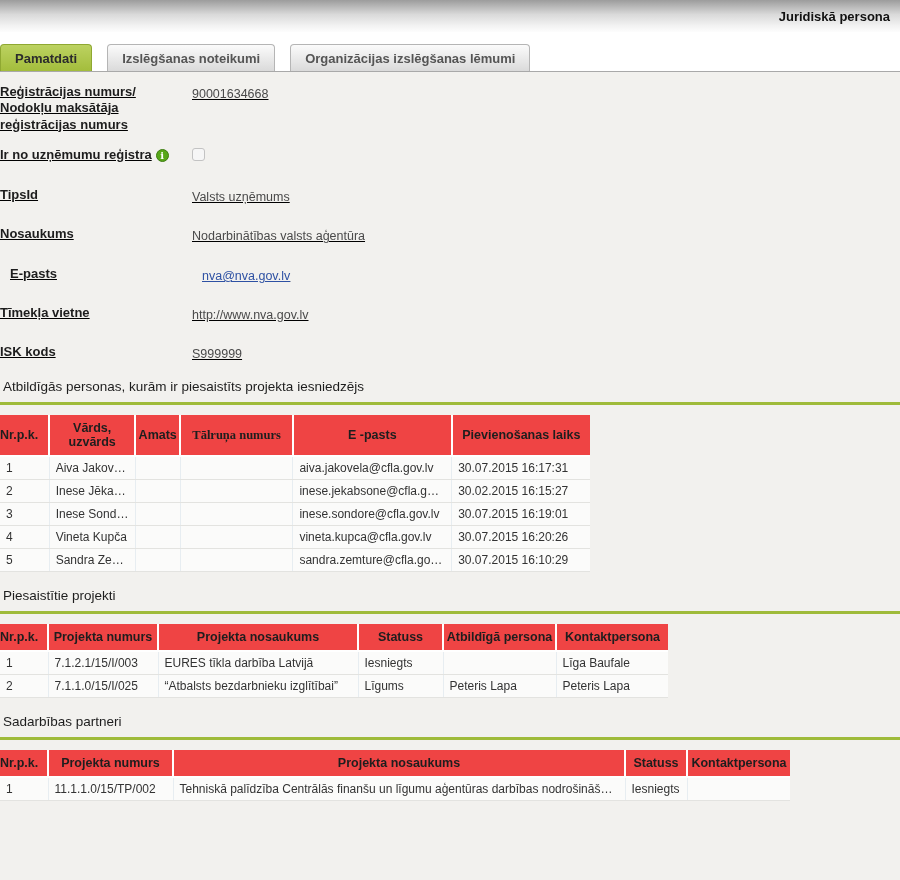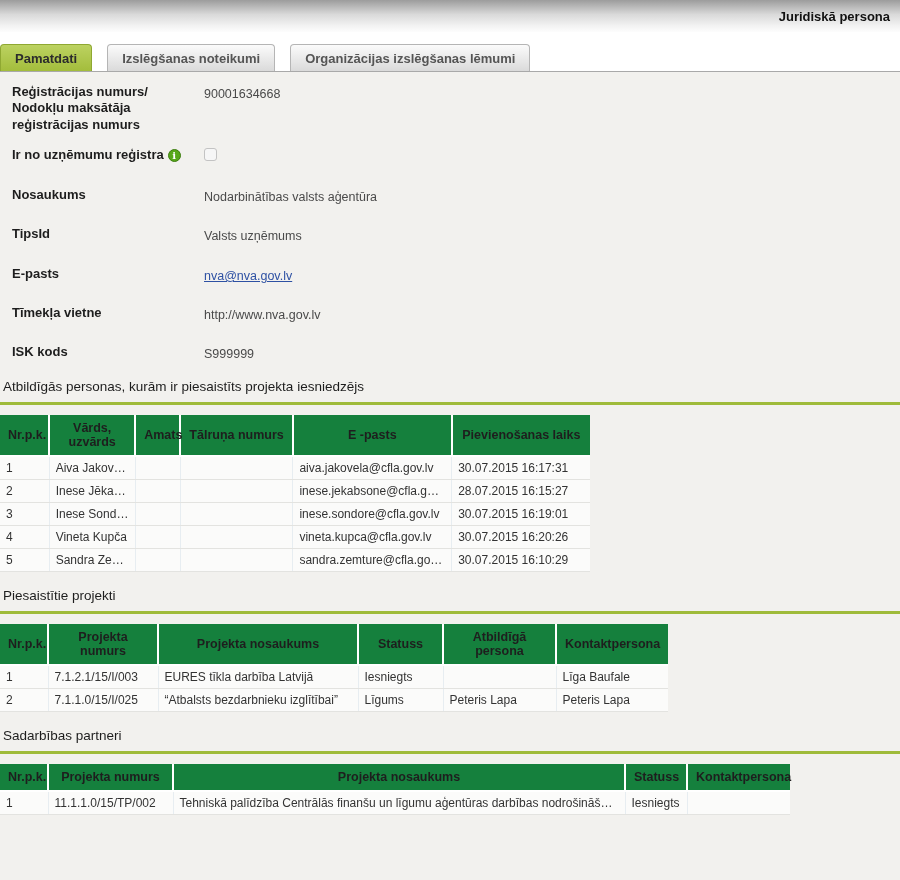--- a/index.html
+++ b/index.html
@@ -11,46 +11,46 @@
 
   
   .tabstrip { background:#fff; padding:12px 0 0 0; border-bottom:1px solid #a9a9a9; display:flex; gap:15px; }
   .tab { font-size:13px; font-weight:bold; color:#555; padding:6px 14px 5px 14px; border:1px solid #b5b5b5; border-bottom:none; border-radius:4px 4px 0 0; background:linear-gradient(#fbfbfb, #dadada); cursor:pointer; }
   .tab.active { background:linear-gradient(#bcd261, #a3bd3c); color:#2c2c2c; border-color:#8fa832; }
 
   
   .content { background:#f2f1ee; height:847px; padding-top:12px; }
 
   
-  .form { padding-left:12px; }
+  .form { padding-left:0;text-decoration:underline; }
   .form-row { display:flex; margin-bottom:14px; }
   .form-label { width:192px; flex:0 0 192px; font-size:13px; font-weight:bold; color:#1d1d1d; line-height:1.25; white-space:pre-line; }
   .form-value { font-size:12.5px; color:#4a4a4a; padding-top:1px; line-height:1.5; }
   .form-note { font-size:12px; color:#4a4a4a; }
   .link { color:#2e51a3; text-decoration:underline; font-size:12.5px; }
   .info-icon { display:inline-block; width:13px; height:13px; border-radius:50%; background:#57a718; border:1px solid #3d7d10; color:#fff; font-size:10px; font-weight:bold; text-align:center; line-height:12px; vertical-align:middle; margin-left:4px; font-family:"DejaVu Serif", serif; }
   .checkbox { display:inline-block; width:13px; height:13px; background:#f6f6f6; border:1px solid #c3c3c3; border-radius:3px; }
 
   
   .section-title { font-size:13.5px; font-weight:normal; color:#1d1d1d; padding-left:3px; margin:16px 0 8px 0; }
   .section-rule { height:3px; background:#9fbb3a; width:900px; margin-bottom:10px; }
 
   
   table { border-collapse:collapse; table-layout:fixed; margin-bottom:4px; }
-  th { background:#15803d; font-size:12.5px; font-weight:bold; color:#1e1e1e; padding:6px 8px; border-right:2px solid #fff; border-bottom:2px solid #fff; text-align:center; }
+  th { background:#ef4444; font-size:12.5px; font-weight:bold; color:#1e1e1e; padding:6px 0; border-right:2px solid #fff; border-bottom:2px solid #fff; text-align:center; }
   th:first-child { text-align:left; }
   th:last-child { border-right:none; }
   td { font-size:12px; color:#333; padding:4px 6px; background:#fbfbfa; border-right:1px solid #e7edf1; border-bottom:1px solid #e3e3e0; overflow:hidden; white-space:nowrap; text-overflow:ellipsis; }
   td:last-child { border-right:none; }
 
   .tbl1 { width:590px; }
   .tbl1 th:nth-child(1), .tbl1 td:nth-child(1) { width:48px; }
   .tbl1 th:nth-child(2), .tbl1 td:nth-child(2) { width:84px; }
   .tbl1 th:nth-child(3), .tbl1 td:nth-child(3) { width:44px; }
-  .tbl1 th:nth-child(4), .tbl1 td:nth-child(4) { width:110px; }
+  .tbl1 th:nth-child(4), .tbl1 td:nth-child(4) { width:110px;font-family:Liberation Serif, serif; }
   .tbl1 th:nth-child(5), .tbl1 td:nth-child(5) { width:155px; }
   .tbl1 th:nth-child(6), .tbl1 td:nth-child(6) { width:135px; }
 
   .tbl2 { width:668px; }
   .tbl2 th:nth-child(1), .tbl2 td:nth-child(1) { width:48px; }
   .tbl2 th:nth-child(2), .tbl2 td:nth-child(2) { width:110px; }
   .tbl2 th:nth-child(3), .tbl2 td:nth-child(3) { width:200px; }
   .tbl2 th:nth-child(4), .tbl2 td:nth-child(4) { width:85px; }
   .tbl2 th:nth-child(5), .tbl2 td:nth-child(5) { width:113px; }
   .tbl2 th:nth-child(6), .tbl2 td:nth-child(6) { width:112px; }
@@ -84,31 +84,31 @@
 reģistrācijas numurs</div>
       <div class="form-value">90001634668</div>
     </div>
 
     <div class="form-row" style="margin-bottom:20px;">
       <div class="form-label"><span>Ir no uzņēmumu reģistra</span><span class="info-icon">i</span></div>
       <div class="form-value"><span class="checkbox"></span></div>
     </div>
 
     <div class="form-row" style="margin-bottom:20px;">
+      <div class="form-label">TipsId</div>
+      <div class="form-value">Valsts uzņēmums</div>
+    </div>
+
+    <div class="form-row" style="margin-bottom:20px;">
       <div class="form-label">Nosaukums</div>
       <div class="form-value">Nodarbinātības valsts aģentūra</div>
     </div>
 
-    <div class="form-row" style="margin-bottom:20px;">
-      <div class="form-label">TipsId</div>
-      <div class="form-value">Valsts uzņēmums</div>
-    </div>
-
-
-    <div class="form-row" style="margin-bottom:19px;">
+
+    <div class="form-row" style="margin-bottom:19px;margin-left:10px;">
       <div class="form-label">E-pasts</div>
       <div class="form-value"><a href="#" class="link">nva@nva.gov.lv</a></div>
     </div>
 
     <div class="form-row" style="margin-bottom:19px;">
       <div class="form-label">Tīmekļa vietne</div>
       <div class="form-value">http://www.nva.gov.lv</div>
     </div>
 
     <div class="form-row" style="margin-bottom:6px;">
@@ -138,21 +138,21 @@
           <td></td>
           <td>aiva.jakovela@cfla.gov.lv</td>
           <td>30.07.2015 16:17:31</td>
         </tr>
         <tr>
           <td>2</td>
           <td>Inese Jēkabsone</td>
           <td></td>
           <td></td>
           <td>inese.jekabsone@cfla.gov.lv</td>
-          <td>28.07.2015 16:15:27</td>
+          <td>30.02.2015 16:15:27</td>
         </tr>
         <tr>
           <td>3</td>
           <td>Inese Sondore</td>
           <td></td>
           <td></td>
           <td>inese.sondore@cfla.gov.lv</td>
           <td>30.07.2015 16:19:01</td>
         </tr>
         <tr>

